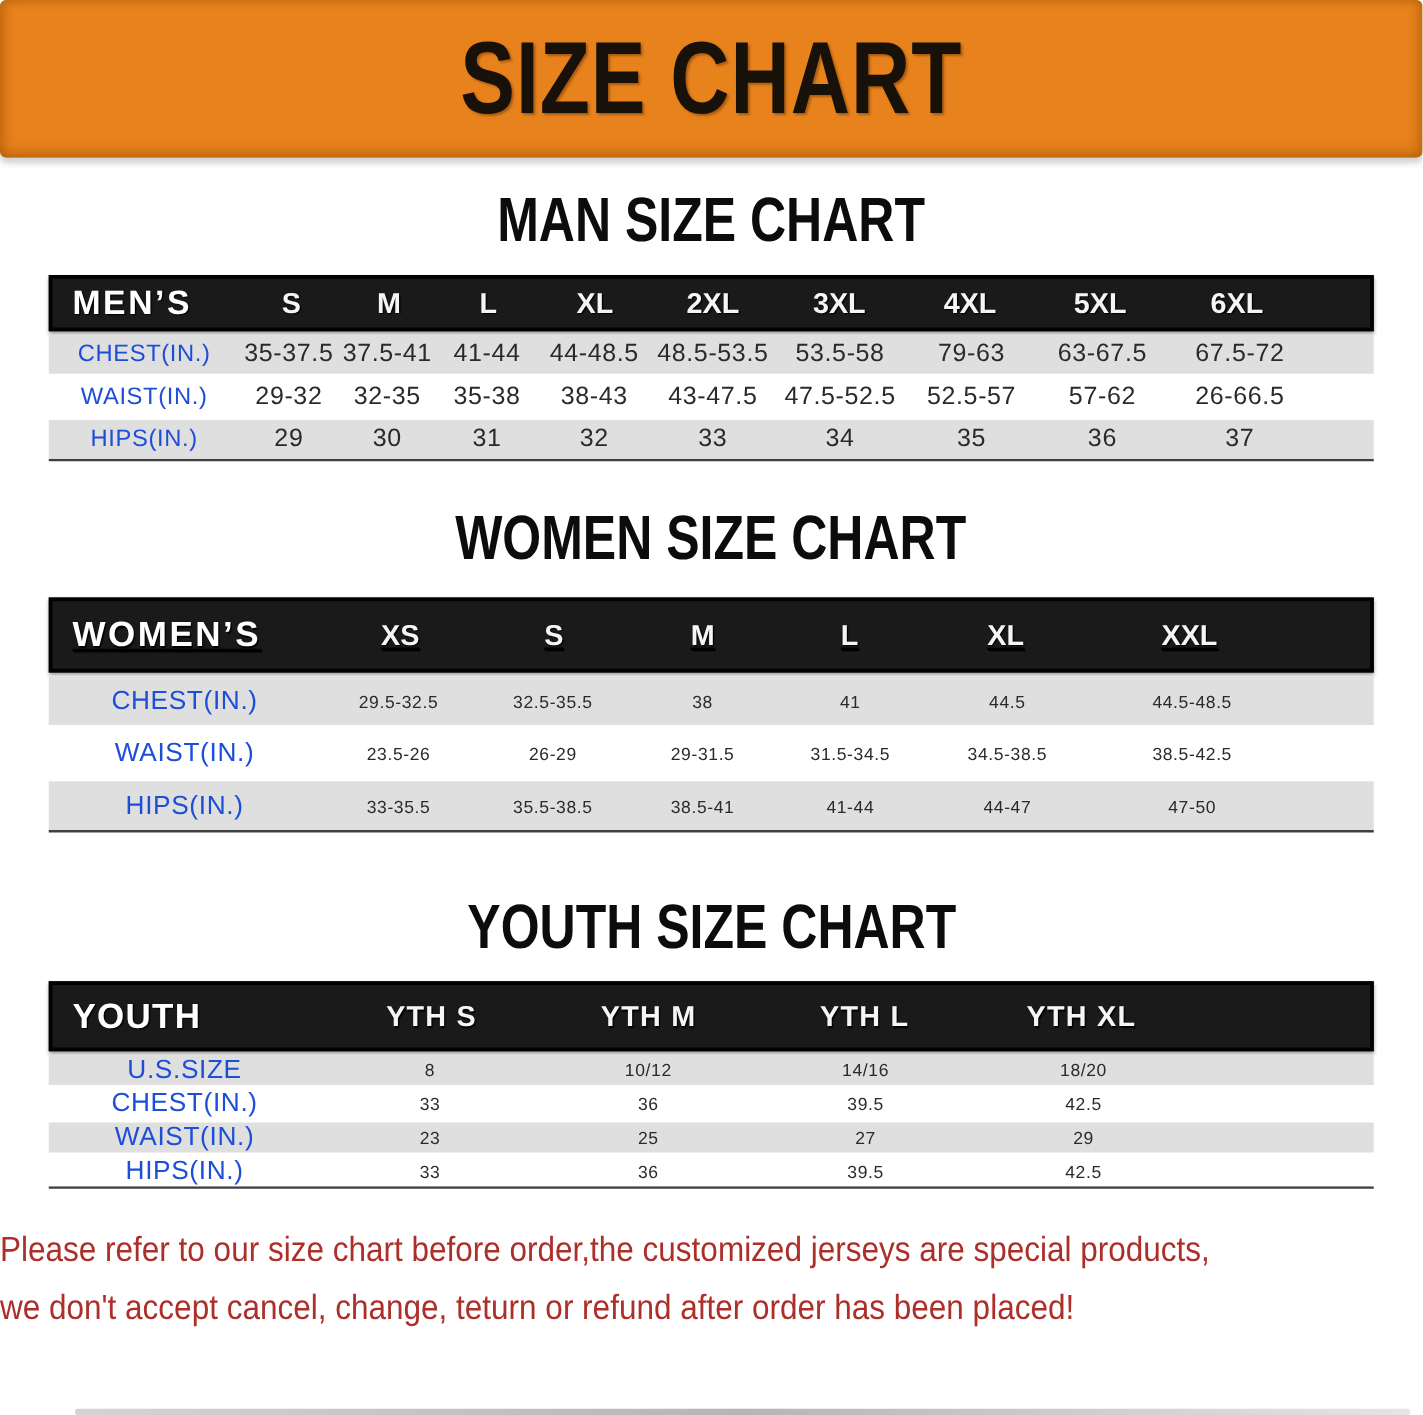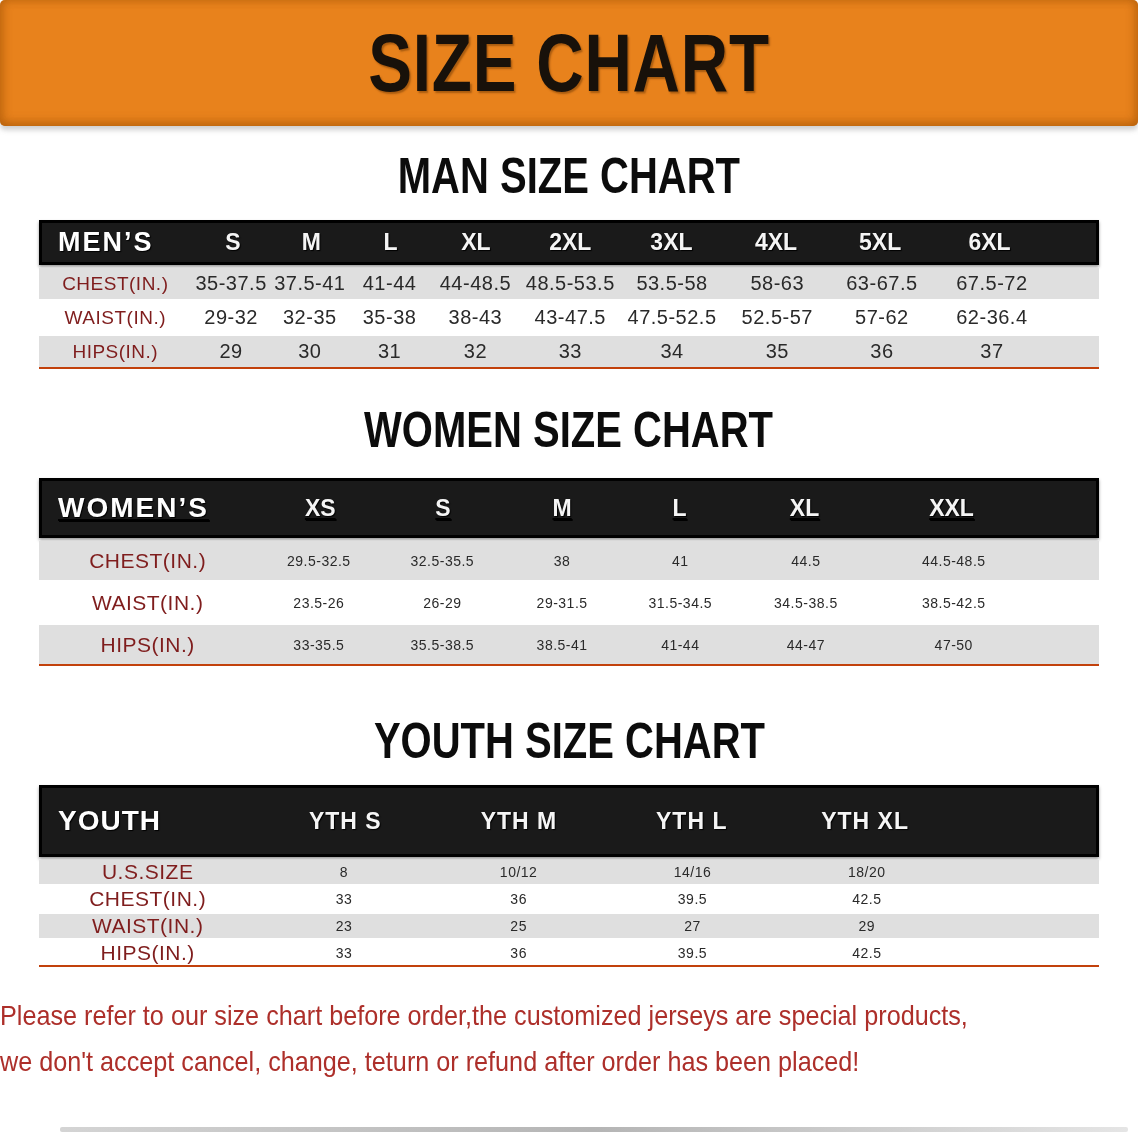--- a/index.html
+++ b/index.html
@@ -36,35 +36,35 @@
     display: inline-block;
     font-size: 50px; font-weight: bold; color: #0c0c0c;
     transform: scaleX(0.80);
     white-space: nowrap;
   }
   .heading-man   { margin-top: 25px; }
   .heading-women { margin-top: 36px; }
   .heading-youth { margin-top: 50px; }
 
   
-  .size-table { width: 1060px; margin: 0 auto; border-bottom: 2px solid #c2410c; }
+  .size-table { width: 1060px; margin: 0 auto; border-bottom: 2px solid #404040; }
   .table-men   { margin-top: 19px; }
   .table-women { margin-top: 23px; }
   .table-youth { margin-top: 19px; }
 
   .thead {
     display: grid; align-items: center;
     background: var(--header-bar-bg, #1a1a1a);
     border: 3px solid #000;
     box-sizing: border-box;
     box-shadow: 0 2px 3px rgba(0,0,0,0.4);
   }
   .table-men   .thead { height: 45px; }
   .table-women .thead { height: 60px; }
-  .table-youth .thead { height: 72px; }
+  .table-youth .thead { height: 56px; }
 
   .th {
     color: #f5f5f5; font-weight: bold; text-align: center;
     font-size: 23px; white-space: nowrap;
     text-shadow: 1px 1px 1px #000;
   }
   .th.label {
     text-align: left; padding-left: 16px;
     font-size: 27px; letter-spacing: 2px; color: #ffffff;
   }
@@ -76,21 +76,21 @@
   .table-women .trow { height: 39px; }
   .table-youth .trow { height: 24px; }
   .trow.shade { background: var(--row-shade, #DFDFDF); }
   .trow.plain { background: #ffffff; }
 
   .td {
     text-align: center; font-size: 20px; color: #2a2a2a;
     white-space: nowrap; letter-spacing: 0.5px;
   }
   .table-women .td, .table-youth .td { font-size: 14px; }
-  .td.label { font-size: 19px; color: #7f1d1d; letter-spacing: 0.5px; }
+  .td.label { font-size: 19px; color: #1d4ed8; letter-spacing: 0.5px; }
   .table-women .td.label, .table-youth .td.label { font-size: 21px; }
 
   
   .footer { margin-top: 26px; }
   .footer-line {
     display: block;
     font-size: 28px; line-height: 46px;
     color: var(--footer-text, #AD2F2A);
     transform: scaleX(0.90); transform-origin: left center;
     white-space: nowrap;
@@ -126,35 +126,35 @@
       <div class="th">6XL</div>
     </div>
     <div class="trow shade" style="grid-template-columns: 14.4% 7.45% 7.4% 7.65% 8.55% 9.35% 9.85% 10% 9.75% 11% 4.6%;">
       <div class="td label">CHEST(IN.)</div>
       <div class="td">35-37.5</div>
       <div class="td">37.5-41</div>
       <div class="td">41-44</div>
       <div class="td">44-48.5</div>
       <div class="td">48.5-53.5</div>
       <div class="td">53.5-58</div>
-      <div class="td">58-63</div>
+      <div class="td">79-63</div>
       <div class="td">63-67.5</div>
       <div class="td">67.5-72</div>
     </div>
     <div class="trow plain" style="grid-template-columns: 14.4% 7.45% 7.4% 7.65% 8.55% 9.35% 9.85% 10% 9.75% 11% 4.6%;">
       <div class="td label">WAIST(IN.)</div>
       <div class="td">29-32</div>
       <div class="td">32-35</div>
       <div class="td">35-38</div>
       <div class="td">38-43</div>
       <div class="td">43-47.5</div>
       <div class="td">47.5-52.5</div>
       <div class="td">52.5-57</div>
       <div class="td">57-62</div>
-      <div class="td">62-36.4</div>
+      <div class="td">26-66.5</div>
     </div>
     <div class="trow shade" style="grid-template-columns: 14.4% 7.45% 7.4% 7.65% 8.55% 9.35% 9.85% 10% 9.75% 11% 4.6%;">
       <div class="td label">HIPS(IN.)</div>
       <div class="td">29</div>
       <div class="td">30</div>
       <div class="td">31</div>
       <div class="td">32</div>
       <div class="td">33</div>
       <div class="td">34</div>
       <div class="td">35</div>

